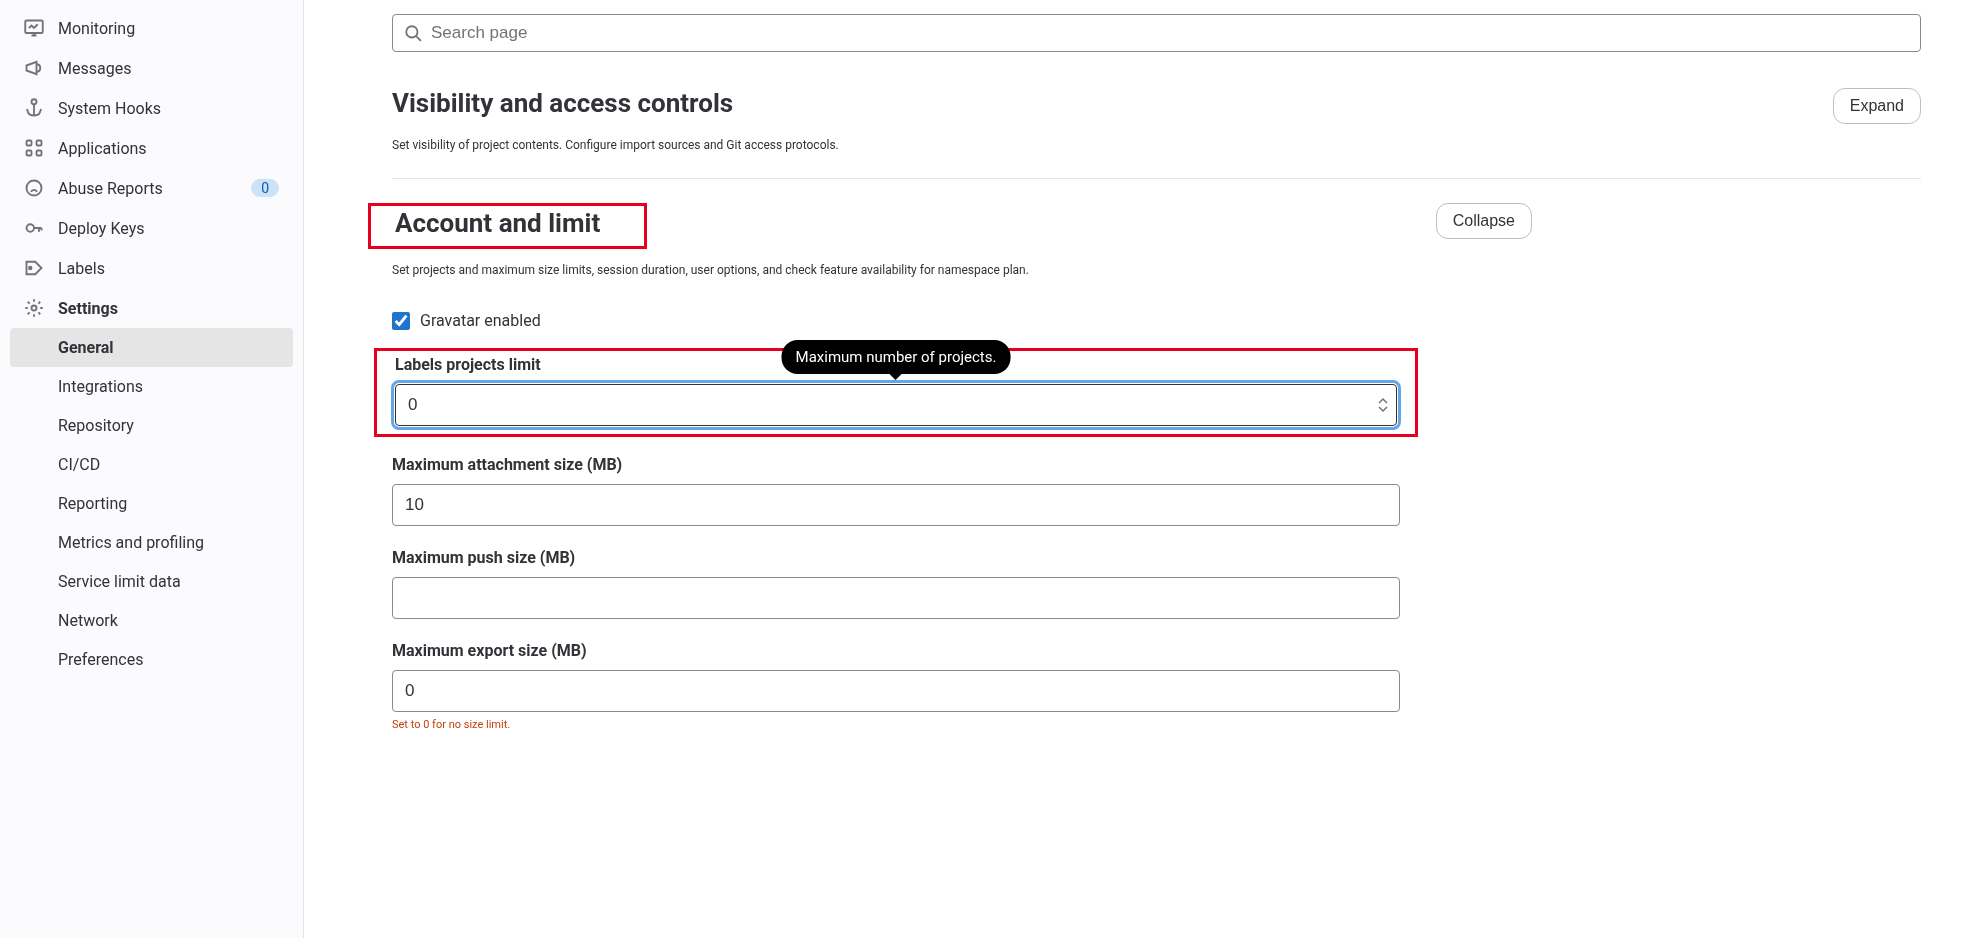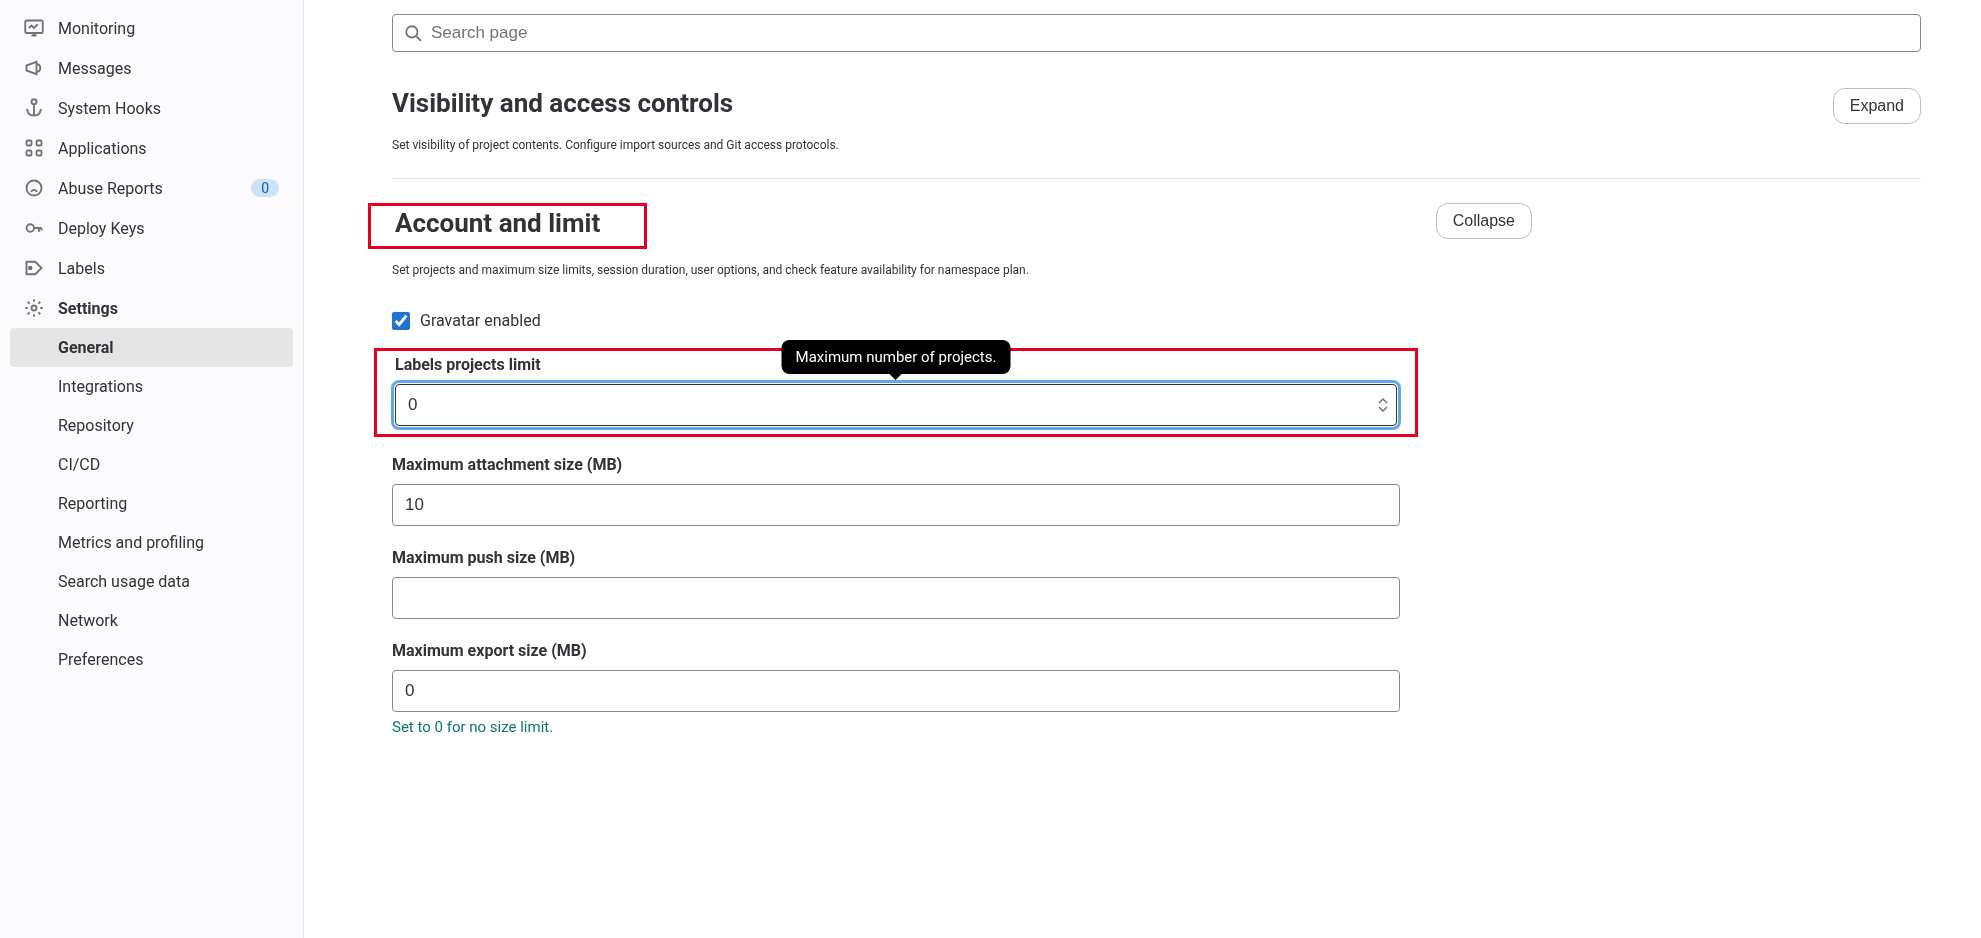--- a/index.html
+++ b/index.html
@@ -146,35 +146,35 @@
   right: 8px;
   top: 50%;
   transform: translateY(-50%);
   display: flex;
   flex-direction: column;
   color: #737278;
   line-height: 0;
 }
 .spinner svg { width: 12px; height: 8px; }
 .field-help {
-  font-size: 15px;
-  color: #0f766e;
+  font-size: 11px;
+  color: #c2410c;
   margin-top: 6px;
 }
 .focus-ring {
   outline: 3px solid #63a6e9;
   outline-offset: 1px;
   border-color: #333;
 }
 .tooltip {
   position: absolute;
   background: #000;
   color: #fff;
   padding: 8px 14px;
-  border-radius: 8px;
+  border-radius: 16px;
   font-size: 15px;
   left: 50%;
   transform: translateX(-50%);
   top: -44px;
   white-space: nowrap;
 }
 .tooltip::after {
   content: "";
   position: absolute;
   bottom: -6px;
@@ -277,21 +277,21 @@
   <div class="sidebar-subitem">
       <span>CI/CD</span>
     </div>
   <div class="sidebar-subitem">
       <span>Reporting</span>
     </div>
   <div class="sidebar-subitem">
       <span>Metrics and profiling</span>
     </div>
   <div class="sidebar-subitem">
-      <span>Search usage data</span>
+      <span>Service limit data</span>
     </div>
   <div class="sidebar-subitem">
       <span>Network</span>
     </div>
   <div class="sidebar-subitem">
       <span>Preferences</span>
     </div>
 </nav>
 
 <main class="main">

